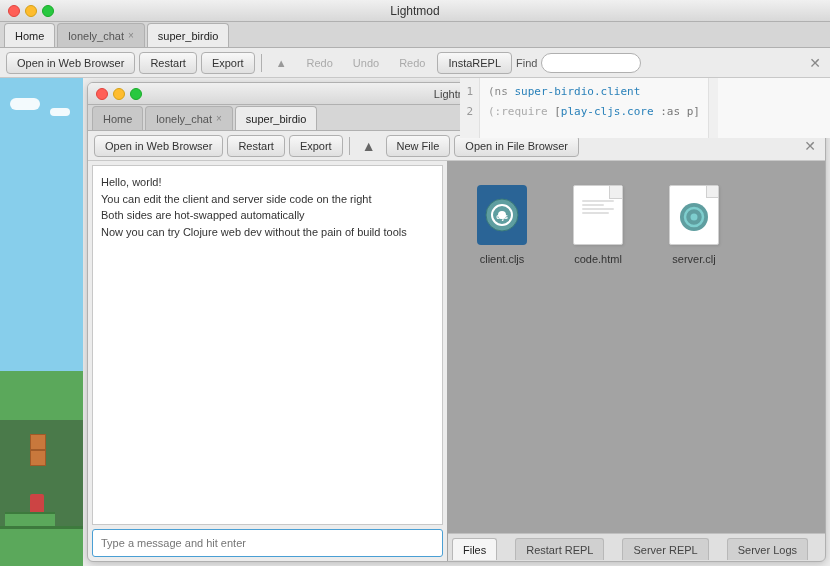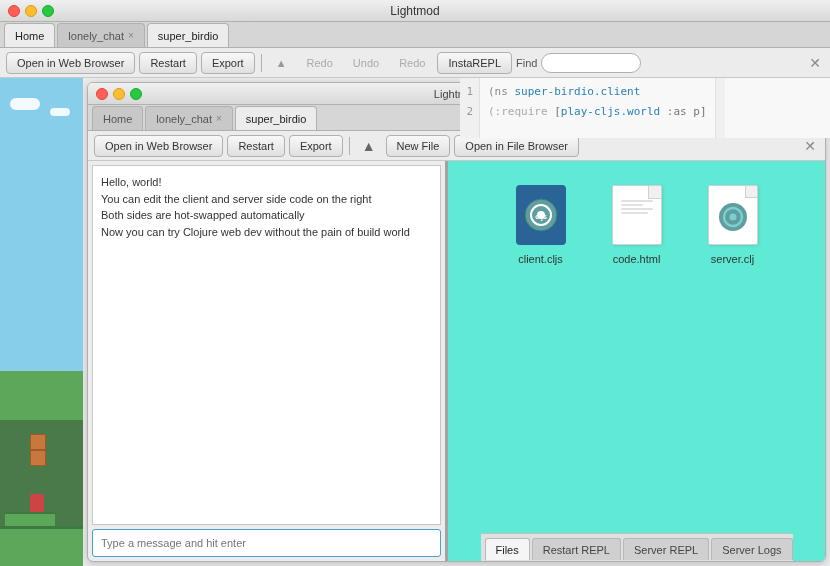--- a/index.html
+++ b/index.html
@@ -179,21 +179,21 @@
       flex: 1;
       display: flex;
       overflow: hidden;
     }
 
     
     .chat-panel {
       flex: 0 0 360px;
       display: flex;
       flex-direction: column;
-      border-right: 3px solid #a3a3a3;
+      border-right: 1px solid #a3a3a3;
     }
     .chat-messages {
       flex: 1;
       background: white;
       padding: 8px;
       overflow-y: auto;
       font-size: 11px;
       line-height: 1.5;
       color: #333;
       border: 1px solid #c8c8c8;
@@ -209,22 +209,21 @@
       color: #999;
       background: white;
       outline: none;
     }
 
     
     .file-panel {
       flex: 1;
       display: flex;
       flex-direction: column;
-      background: #5eead4;
-      align-items: center;
+      background: #a3a3a3;
     }
     .file-grid {
       flex: 1;
       display: flex;
       flex-wrap: wrap;
       align-content: flex-start;
       padding: 16px;
       gap: 20px;
     }
     .file-item {
@@ -282,21 +281,21 @@
 
     
     .bottom-tabs {
       height: 28px;
       background: #e0e0e0;
       border-top: 1px solid #c0c0c0;
       display: flex;
       align-items: flex-start;
       padding-top: 4px;
       padding-left: 4px;
-      gap: 2px;
+      gap: 18px;
       flex-shrink: 0;
     }
     .bottom-tab {
       height: 22px;
       padding: 0 10px;
       background: #d0d0d0;
       border: 1px solid #b8b8b8;
       border-bottom: none;
       border-radius: 3px 3px 0 0;
       font-size: 11px;
@@ -457,21 +456,21 @@
           <div class="close-x">✕</div>
         </div>
 
         <div class="inner-main">
 
           <div class="chat-panel">
             <div class="chat-messages">
               <div>Hello, world!</div>
               <div>You can edit the client and server side code on the right</div>
               <div>Both sides are hot-swapped automatically</div>
-              <div>Now you can try Clojure web dev without the pain of build world</div>
+              <div>Now you can try Clojure web dev without the pain of build tools</div>
             </div>
             <input class="chat-input" type="text" placeholder="Type a message and hit enter" style="">
           </div>
 
           <div class="file-panel">
             <div class="file-grid">
 
               <div class="file-item">
                 <div class="file-icon">
                   <div class="file-icon-cljs">
@@ -539,20 +538,20 @@
         </div>
       </div>
 
       <div style="position:absolute;top:0;right:0;width:370px;background:#f8f8f8;height:60px;z-index:0;display:flex;font-family:Menlo,Monaco,monospace;font-size:11px;overflow:hidden;">
         <div style="padding:4px 6px;color:#999;line-height:1.8;background:#f0f0f0;border-right:1px solid #e0e0e0;min-width:20px;text-align:right;">
           <div>1</div>
           <div>2</div>
         </div>
         <div style="padding:4px 8px;line-height:1.8;">
           <div><span style="color:#888;text-align:right;">(ns </span><span style="color:#2980b9;">super-birdio.client</span></div>
-          <div><span style="color:#aaa;">  (:require </span><span style="color:#777;">[</span><span style="color:#2980b9;">play-cljs.world</span><span style="color:#777;"> :as p]</span></div>
+          <div><span style="color:#aaa;">  (:require </span><span style="color:#777;">[</span><span style="color:#2980b9;">play-cljs.core</span><span style="color:#777;"> :as p]</span></div>
         </div>
         <div style="width:10px;background:#f0f0f0;border-left:1px solid #e0e0e0;"></div>
       </div>
 
     </div>
   </div>
 </div>
 
 </body></html>

